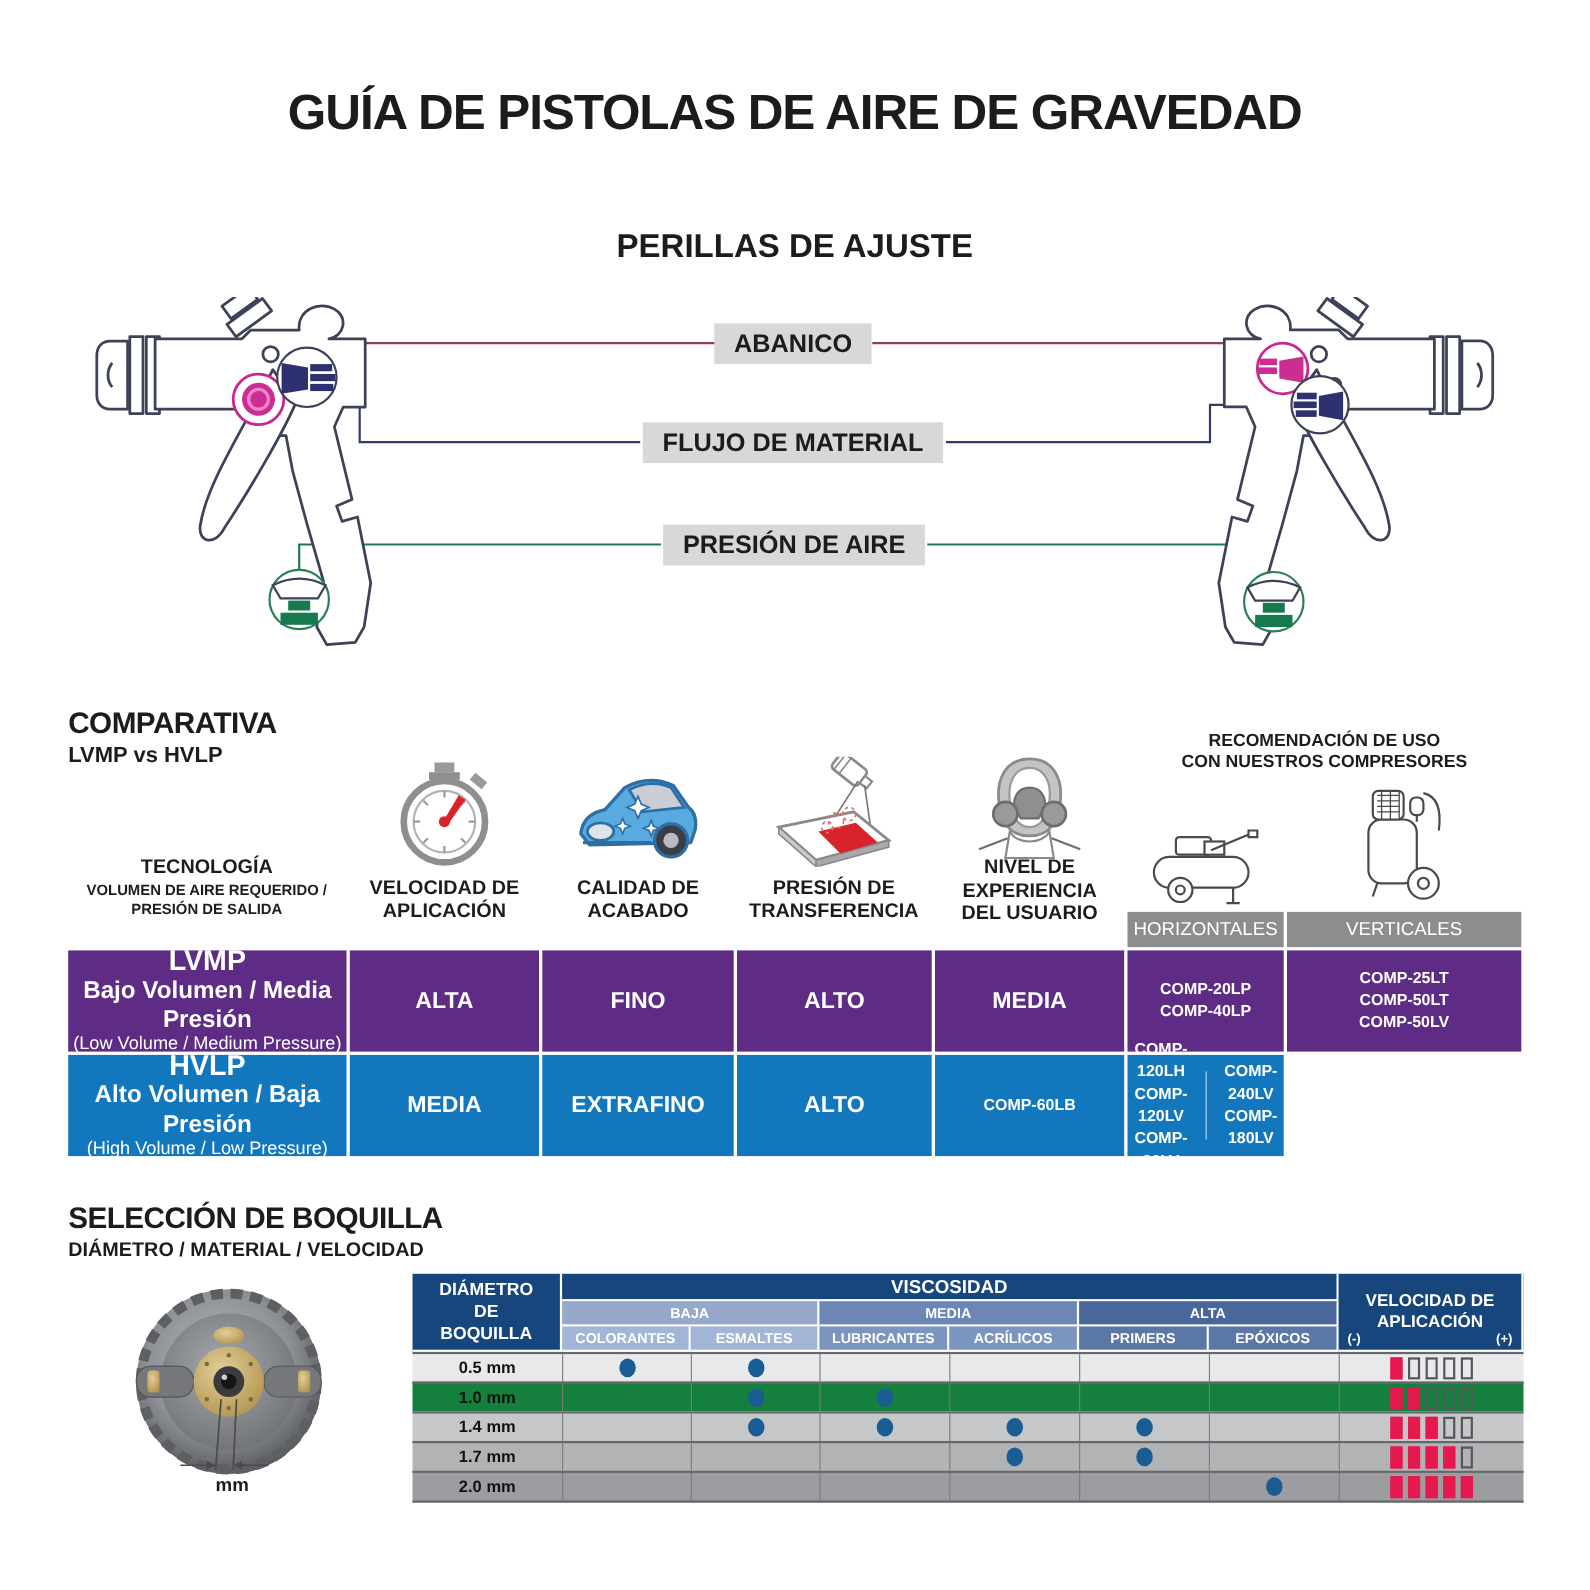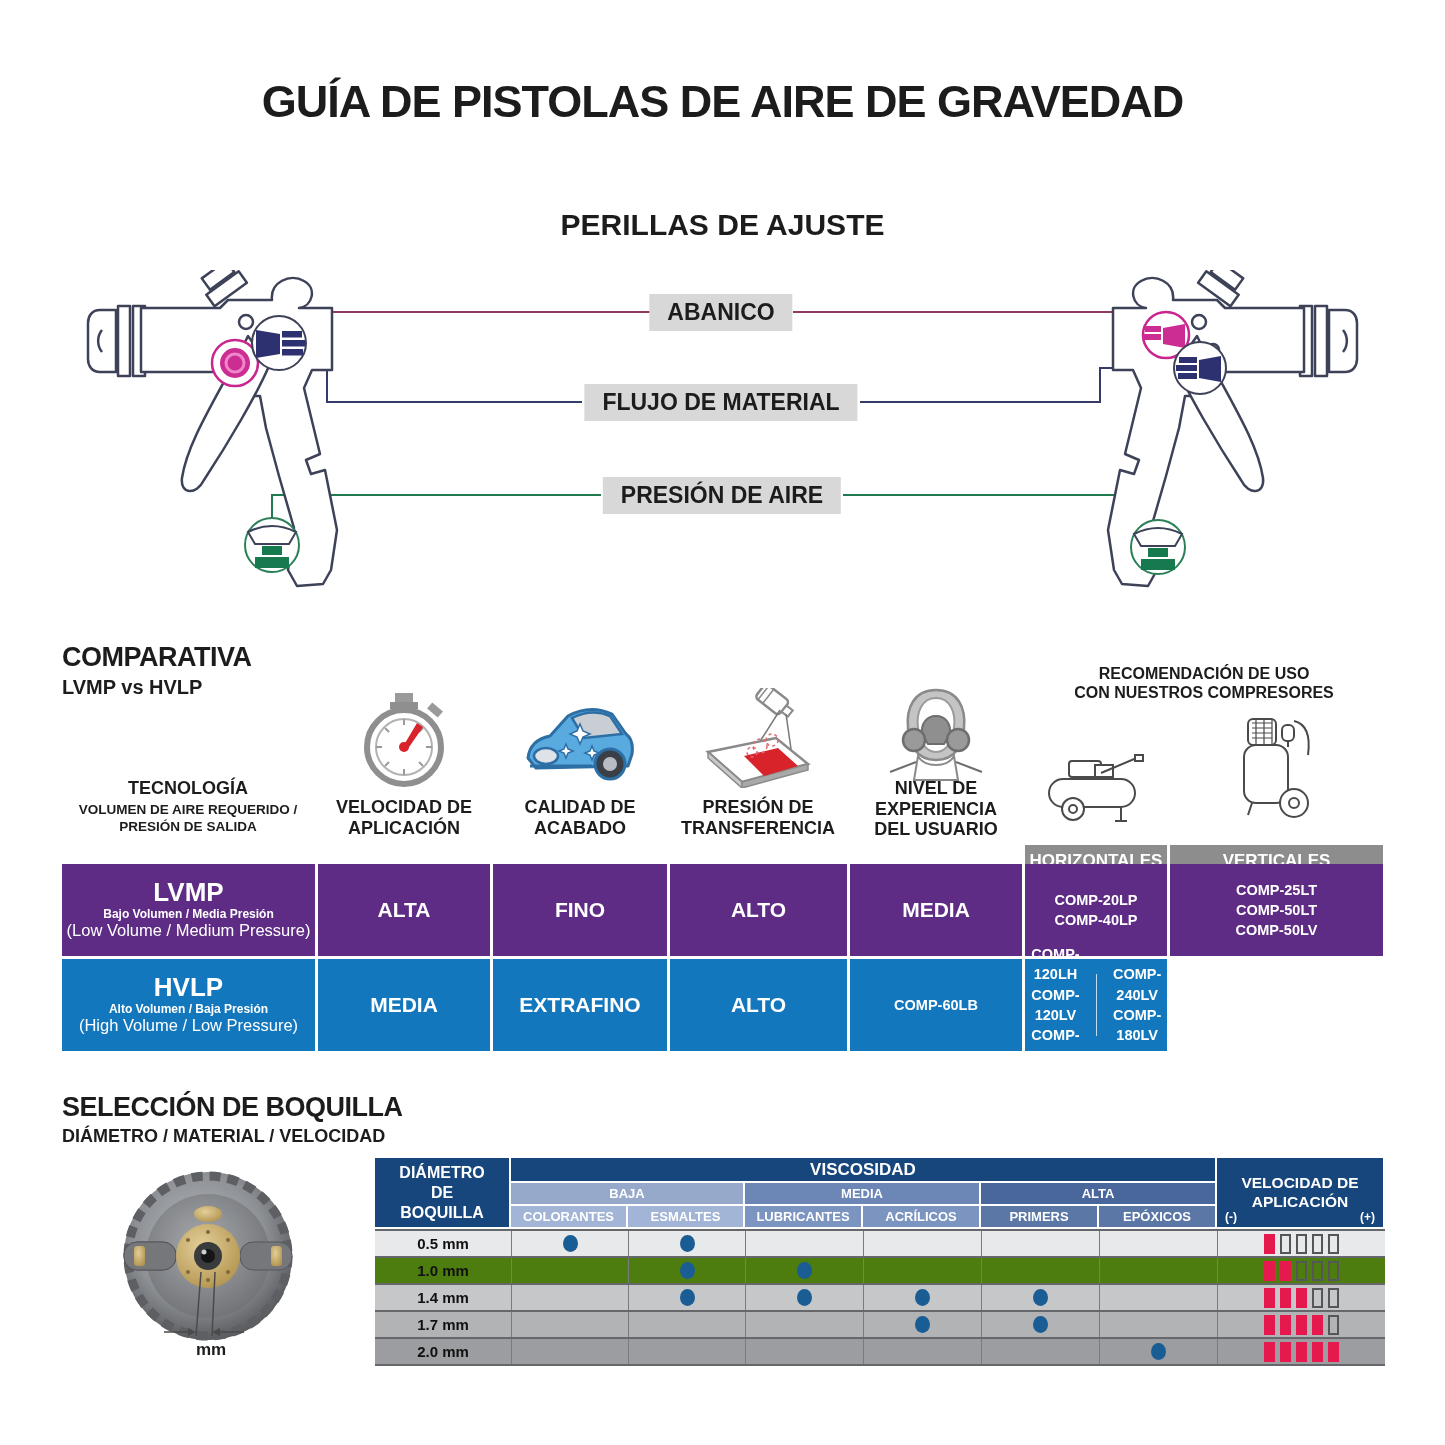--- a/index.html
+++ b/index.html
@@ -16,31 +16,31 @@
   
   .knob-label{background:#d8d8d8;font-weight:700;font-size:23px;padding:5px 18px;
               transform:translateX(-50%);white-space:nowrap;}
 
   
   .sec-title{font-size:27px;font-weight:700;letter-spacing:-0.5px;}
   .sec-sub{font-size:20px;font-weight:700;}
   .col-head{transform:translateX(-50%);text-align:center;line-height:1.15;}
   .col-head .h1{font-size:18px;font-weight:700;}
   .col-head .h2{font-size:13.5px;font-weight:700;margin-top:3px;line-height:1.25;}
-  .gray-bar{background:#8d8d8d;color:#fff;font-size:17px;font-weight:700;
-            display:flex;align-items:center;justify-content:center;margin-top:16px;}
+  .gray-bar{background:#8d8d8d;color:#fff;font-size:17px;font-weight:400;
+            display:flex;align-items:center;justify-content:center;}
   .comp-table{left:62px;top:864px;width:1321px;height:187px;display:grid;
               grid-template-columns:253px 172px 174px 177px 172px 142px 213px;
               grid-template-rows:92px 92px;gap:3px;background:#fff;}
   .cell{display:flex;flex-direction:column;align-items:center;justify-content:center;
         color:#fff;text-align:center;}
   .c-purple{background:#5e2c85;}
   .c-blue{background:#1377bd;}
   .row-name{font-size:26px;font-weight:700;line-height:1.05;}
-  .row-es{font-size:12px;font-weight:700;line-height:1.2;}
+  .row-es{font-size:22px;font-weight:700;line-height:1.2;}
   .row-en{font-size:16.5px;font-weight:400;line-height:1.2;}
   .cell-val{font-size:21px;font-weight:700;}
   .comp-models{font-size:14.5px;font-weight:700;line-height:1.4;}
   .vert-split{display:flex;align-items:center;gap:0;}
   .vert-split .vdiv{width:2px;height:62px;background:rgba(255,255,255,.75);margin:0 10px;}
 
   
   .noz-table{left:375px;top:1158px;width:1010px;}
   .nt-head{display:grid;grid-template-columns:136px 117px 117px 118px 118px 118px 118px 168px;
            grid-template-rows:25px 23px 23px;}
@@ -433,21 +433,21 @@
           <span class="bars">
             <span class="bar filled"></span>
             <span class="bar"></span>
             <span class="bar"></span>
             <span class="bar"></span>
             <span class="bar"></span>
           </span>
         </div>
     </div>
 
-    <div class="nrow" style="background:#4d7c0f;">
+    <div class="nrow" style="background:#15803d;">
       <div class="diam-lbl">1.0 mm</div>
       <div>
           <span class="dot" style="visibility: hidden;"></span>
         </div>
       <div>
           <span class="dot"></span>
         </div>
       <div>
           <span class="dot"></span>
         </div>

